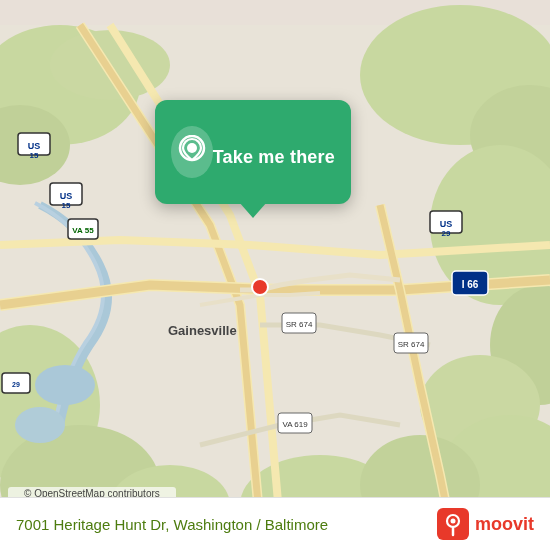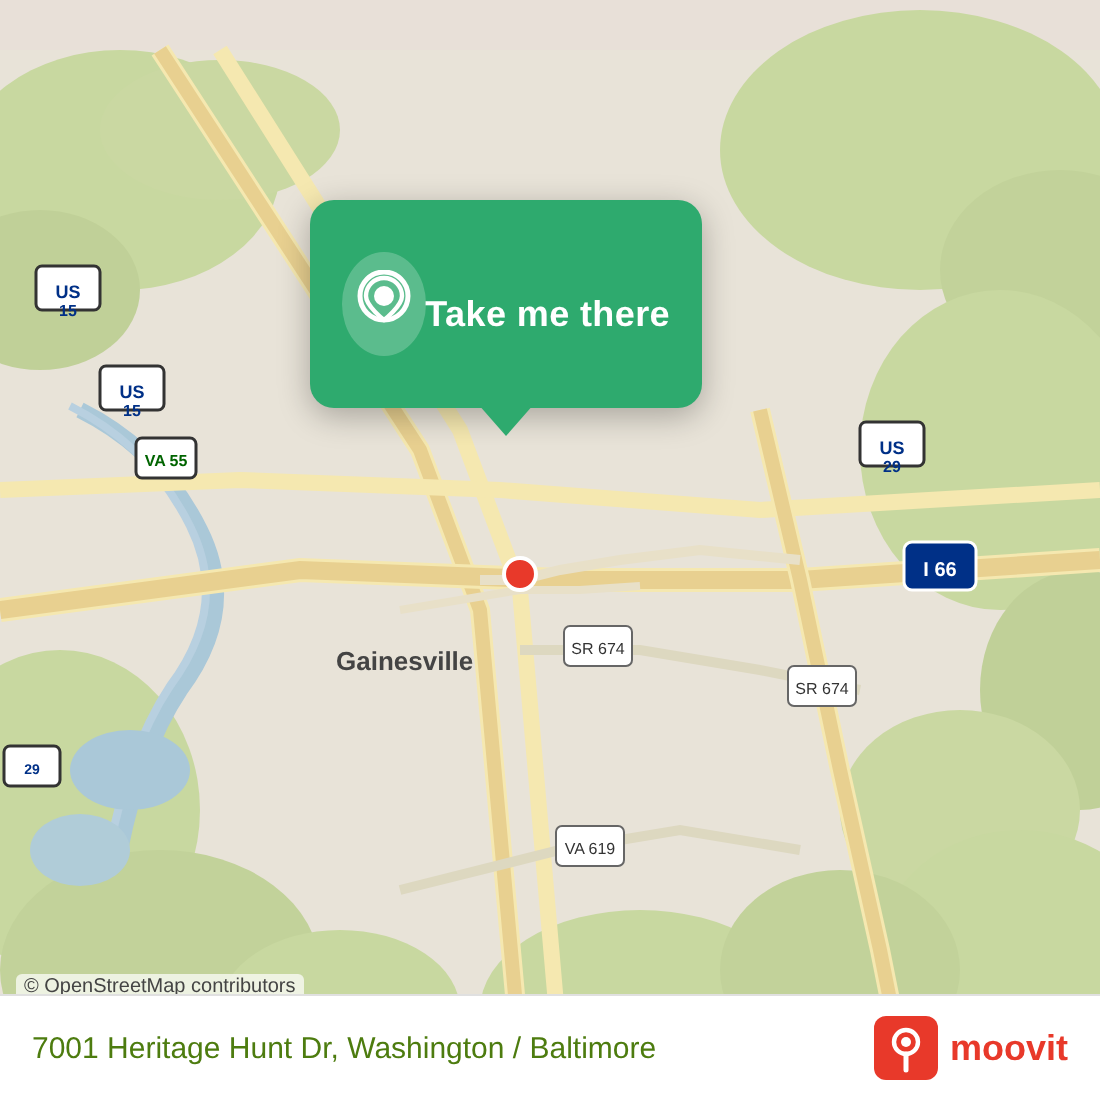--- a/index.html
+++ b/index.html
@@ -113,21 +113,21 @@
     }
 
     
     #attribution {
       position: absolute;
       bottom: 50px;
       left: 8px;
       font-size: 10px;
       color: #444;
       background: rgba(255,255,255,0.7);
-      padding: 1px 4px;
+      padding: 1px 16px;
       border-radius: 3px;
       z-index: 15;
     }
   </style>
 </head>
 <body>
 
 <div id="map-container">
 
   <svg id="map-svg" viewBox="0 0 550 500" xmlns="http://www.w3.org/2000/svg">

